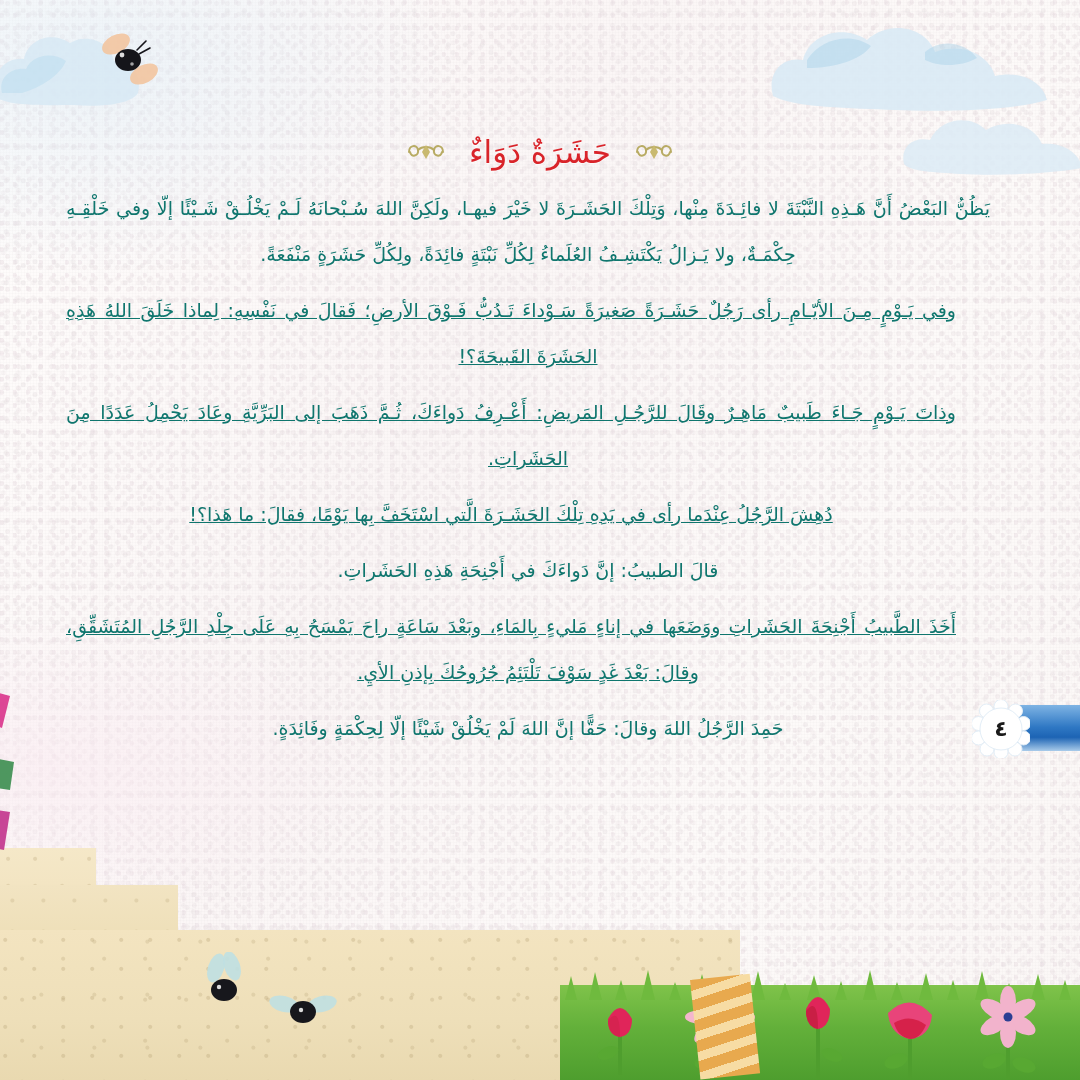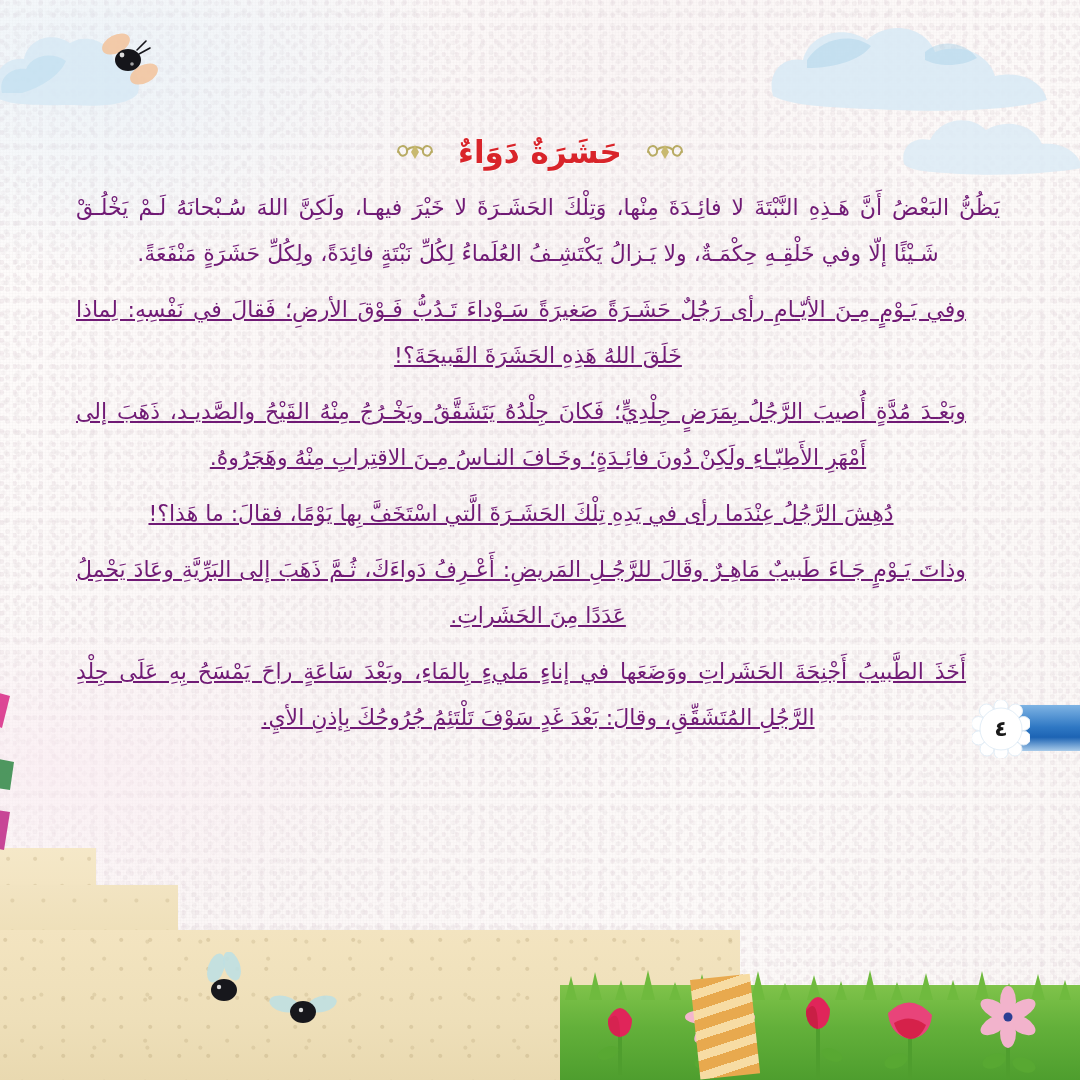--- a/index.html
+++ b/index.html
@@ -150,42 +150,42 @@
     width: 1080px;
     display: flex;
     align-items: center;
     justify-content: center;
     gap: 20px;
     z-index: 10;
   }
   .title-text {
     font-family: "DejaVu Sans", "Liberation Sans", sans-serif;
     font-size: 31px;
-    font-weight: bold;
+    font-weight: normal;
     color: #d9242a;
     letter-spacing: 0px;
     direction: rtl;
     text-shadow: 0 1px 0 rgba(255,255,255,0.6);
     white-space: nowrap;
   }
   .ornament { width: 46px; height: 26px; display: block; }
 
   
   .body-text {
     position: absolute;
     top: 185px;
-    right: 80px;
+    right: 90px;
     width: 924px;
     z-index: 10;
     direction: rtl;
     text-align: justify;
     text-align-last: center;
-    color: #701a75;
+    color: #0f766e;
     font-family: "DejaVu Sans", "Liberation Sans", sans-serif;
-    font-size: 22px;
+    font-size: 19px;
     line-height: 46px;
   }
   .body-text p {
     margin: 0 0 10px 0;
     text-indent: 0;
   }
   .body-text p.indented {
     text-indent: 34px;
     text-decoration: underline;
   }
@@ -394,24 +394,25 @@
         <path d="M40 13 C40 6 32 5 31 11 C30 17 38 19 39 13"></path>
         <path d="M15 11 C19 7 27 7 31 11"></path>
       </g>
       <path d="M23 6 L27 13 L23 20 L19 13 Z" fill="#c9b96f"></path>
     </svg>
   </div>
 
   <div class="body-text">
     <p>يَظُنُّ البَعْضُ أَنَّ هَـذِهِ النَّبْتَةَ لا فائِـدَةَ مِنْها، وَتِلْكَ الحَشَـرَةَ لا خَيْرَ فيهـا، ولَكِنَّ اللهَ سُـبْحانَهُ لَـمْ يَخْلُـقْ شَـيْئًا إلّا وفي خَلْقِـهِ حِكْمَـةٌ، ولا يَـزالُ يَكْتَشِـفُ العُلَماءُ لِكُلِّ نَبْتَةٍ فائِدَةً، ولِكُلِّ حَشَرَةٍ مَنْفَعَةً.</p>
     <p class="indented">وفي يَـوْمٍ مِـنَ الأيّـامِ رأى رَجُلٌ حَشَـرَةً صَغيرَةً سَـوْداءَ تَـدُبُّ فَـوْقَ الأرضِ؛ فَقالَ في نَفْسِهِ: لِماذا خَلَقَ اللهُ هَذِهِ الحَشَرَةَ القَبيحَةَ؟!</p>
-    <p class="indented">وبَعْـدَ مُدَّةٍ أُصيبَ الرَّجُلُ بِمَرَضٍ جِلْدِيٍّ؛ فَكانَ جِلْدُهُ يَتَشَقَّقُ ويَخْـرُجُ مِنْهُ القَيْحُ والصَّديـد، ذَهَبَ إلى أَمْهَرِ الأَطِبّـاءِ ولَكِنْ دُونَ فائِـدَةٍ؛ وخَـافَ النـاسُ مِـنَ الاقتِرابِ مِنْهُ وهَجَرُوهُ.</p>
+    <p class="indented">وذاتَ يَـوْمٍ جَـاءَ طَبيبٌ مَاهِـرٌ وقَالَ للرَّجُـلِ المَريضِ: أَعْـرِفُ دَواءَكَ، ثُـمَّ ذَهَبَ إلى البَرِّيَّةِ وعَادَ يَحْمِلُ عَدَدًا مِنَ الحَشَراتِ.</p>
     <p class="indented">دُهِشَ الرَّجُلُ عِنْدَما رأى في يَدِهِ تِلْكَ الحَشَـرَةَ الَّتي اسْتَخَفَّ بِها يَوْمًا، فقالَ: ما هَذا؟!</p>
-    <p class="indented">وذاتَ يَـوْمٍ جَـاءَ طَبيبٌ مَاهِـرٌ وقَالَ للرَّجُـلِ المَريضِ: أَعْـرِفُ دَواءَكَ، ثُـمَّ ذَهَبَ إلى البَرِّيَّةِ وعَادَ يَحْمِلُ عَدَدًا مِنَ الحَشَراتِ.</p>
+    <p>قالَ الطبيبُ: إنَّ دَواءَكَ في أَجْنِحَةِ هَذِهِ الحَشَراتِ.</p>
     <p class="indented">أَخَذَ الطَّبيبُ أَجْنِحَةَ الحَشَراتِ ووَضَعَها في إناءٍ مَليءٍ بِالمَاءِ، وبَعْدَ سَاعَةٍ راحَ يَمْسَحُ بِهِ عَلَى جِلْدِ الرَّجُلِ المُتَشَقِّقِ، وقالَ: بَعْدَ غَدٍ سَوْفَ تَلْتَئِمُ جُرُوحُكَ بِإذنِ الأيِ.</p>
+    <p>حَمِدَ الرَّجُلُ اللهَ وقالَ: حَقًّا إنَّ اللهَ لَمْ يَخْلُقْ شَيْئًا إلّا لِحِكْمَةٍ وفَائِدَةٍ.</p>
   </div>
 
   <div class="page-bar"></div>
   <div class="page-badge">
     <svg class="scallop" viewBox="0 0 58 58">
       <g fill="#ffffff" stroke="#e3eef7" stroke-width="1">
         <circle cx="29" cy="6.5" r="7"></circle>
         <circle cx="43.5" cy="11" r="7"></circle>
         <circle cx="51.5" cy="23.5" r="7"></circle>
         <circle cx="51.5" cy="38" r="7"></circle>

